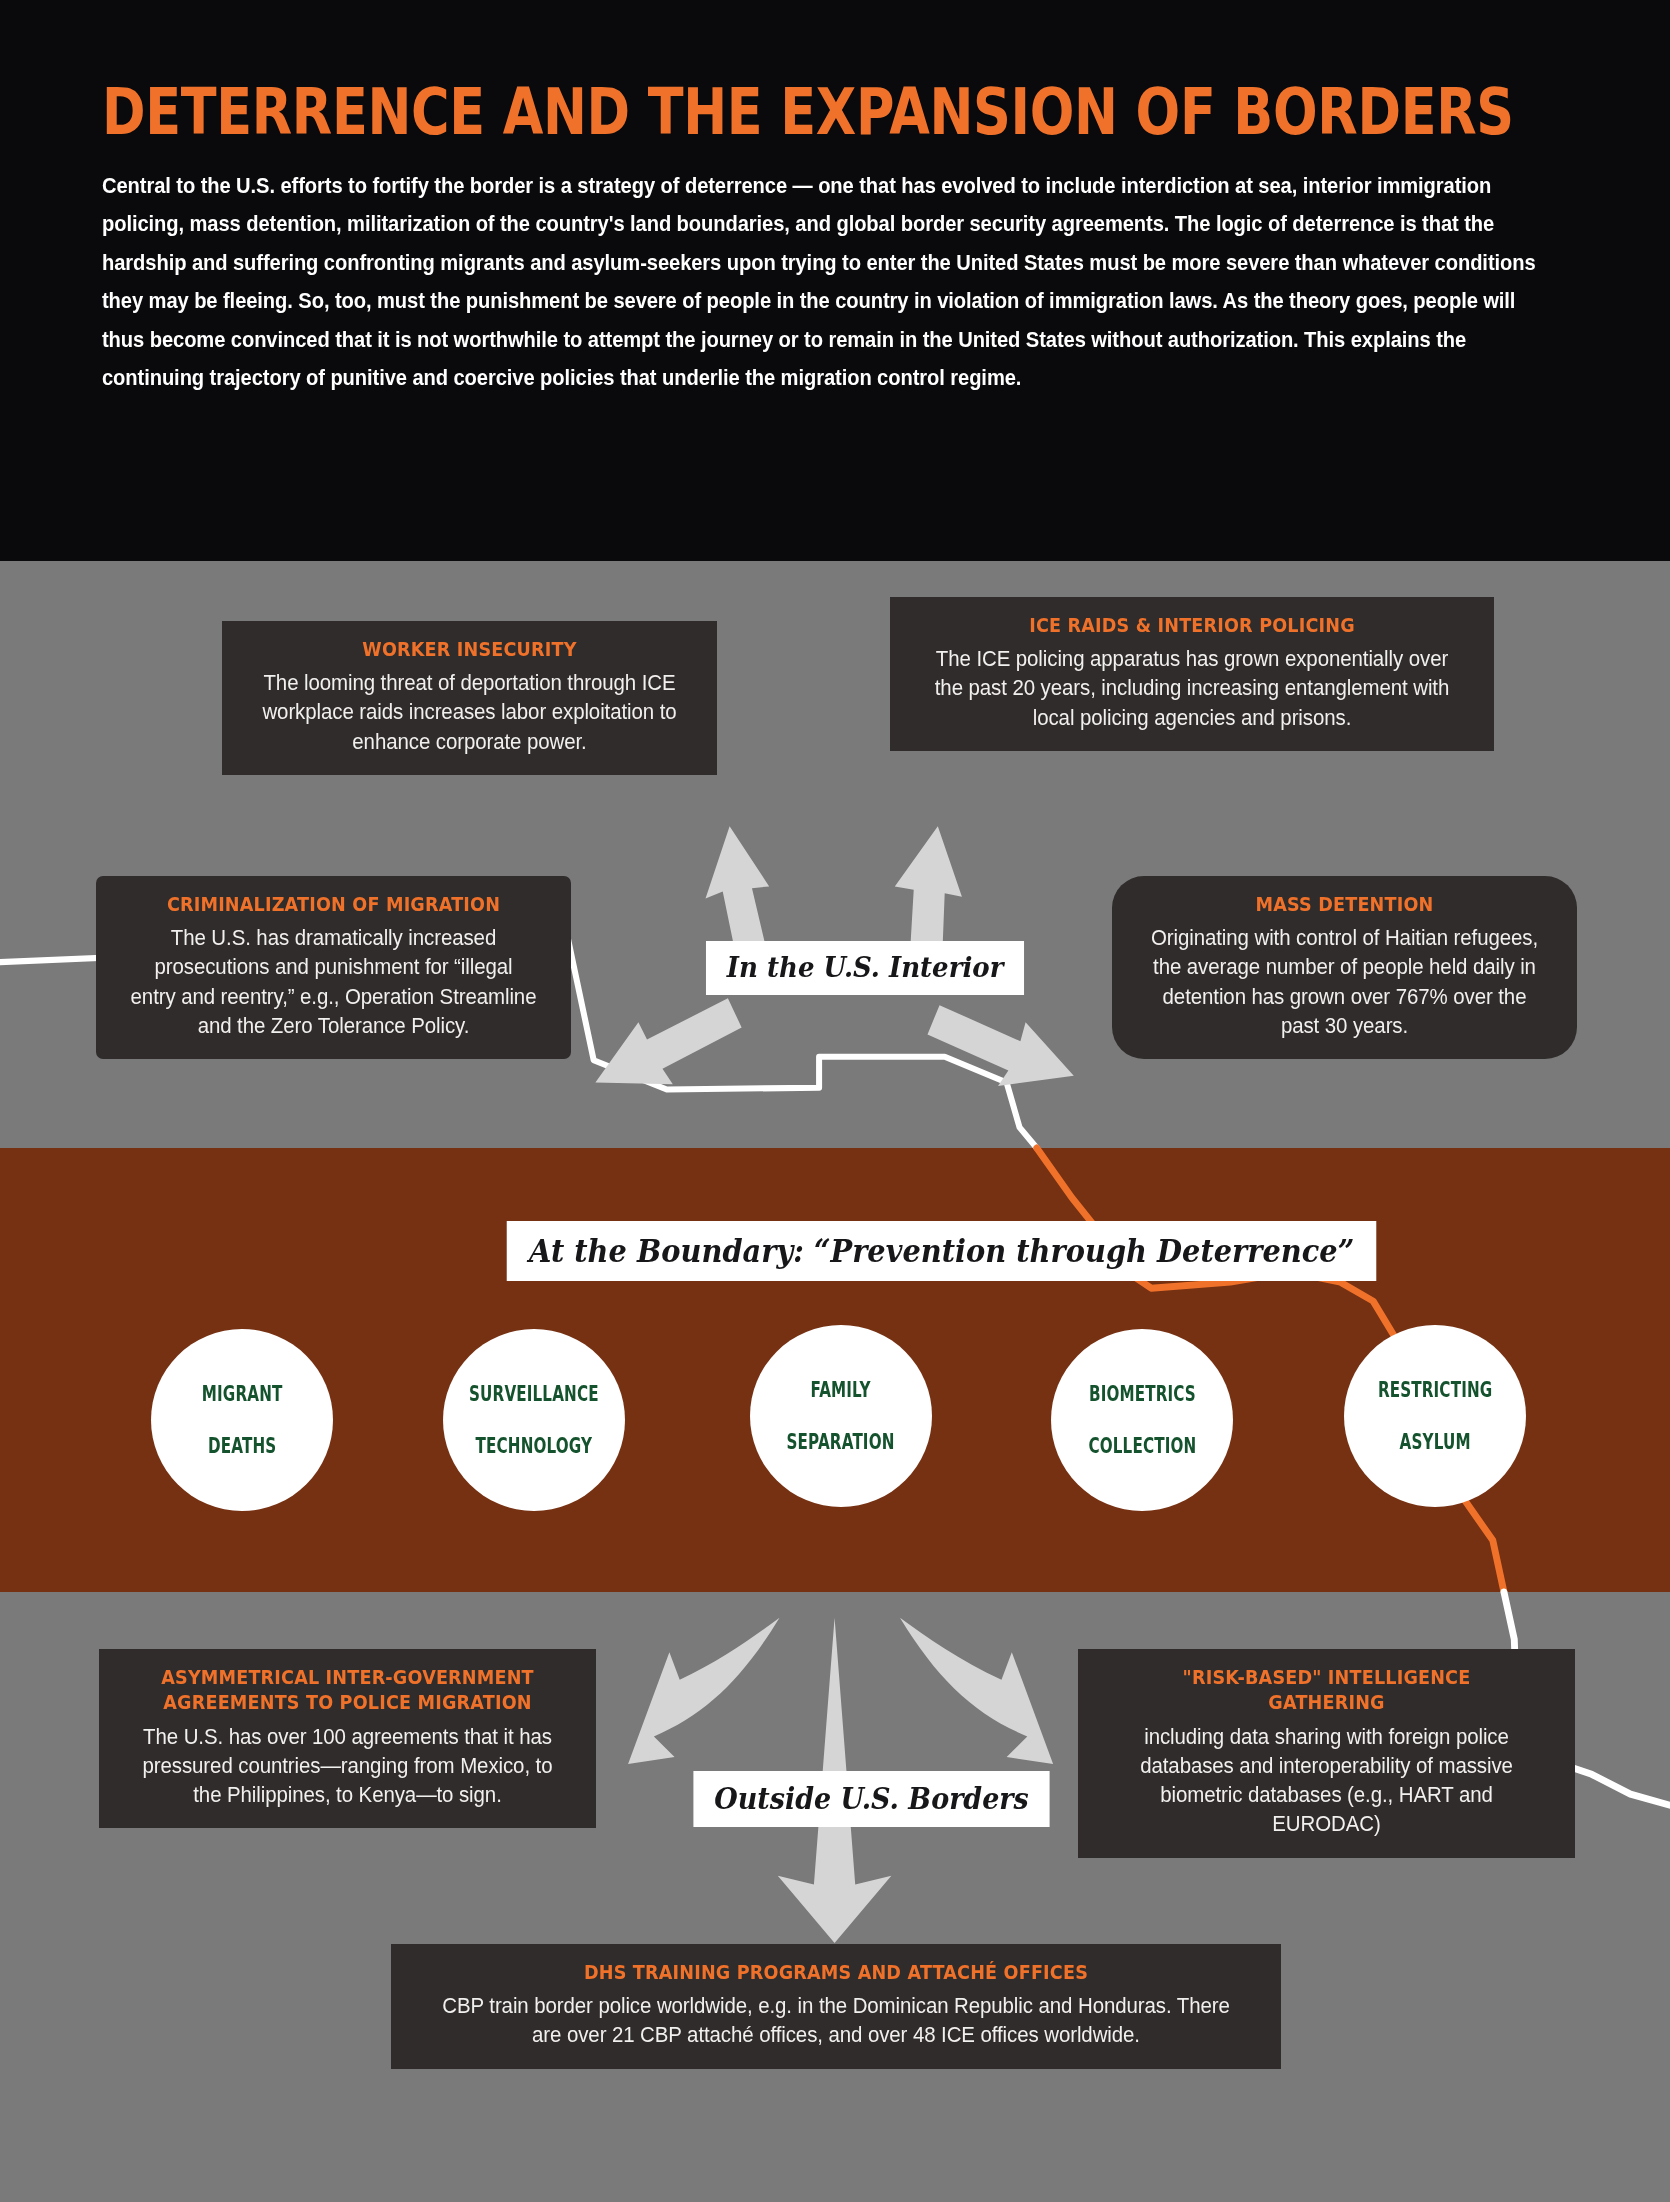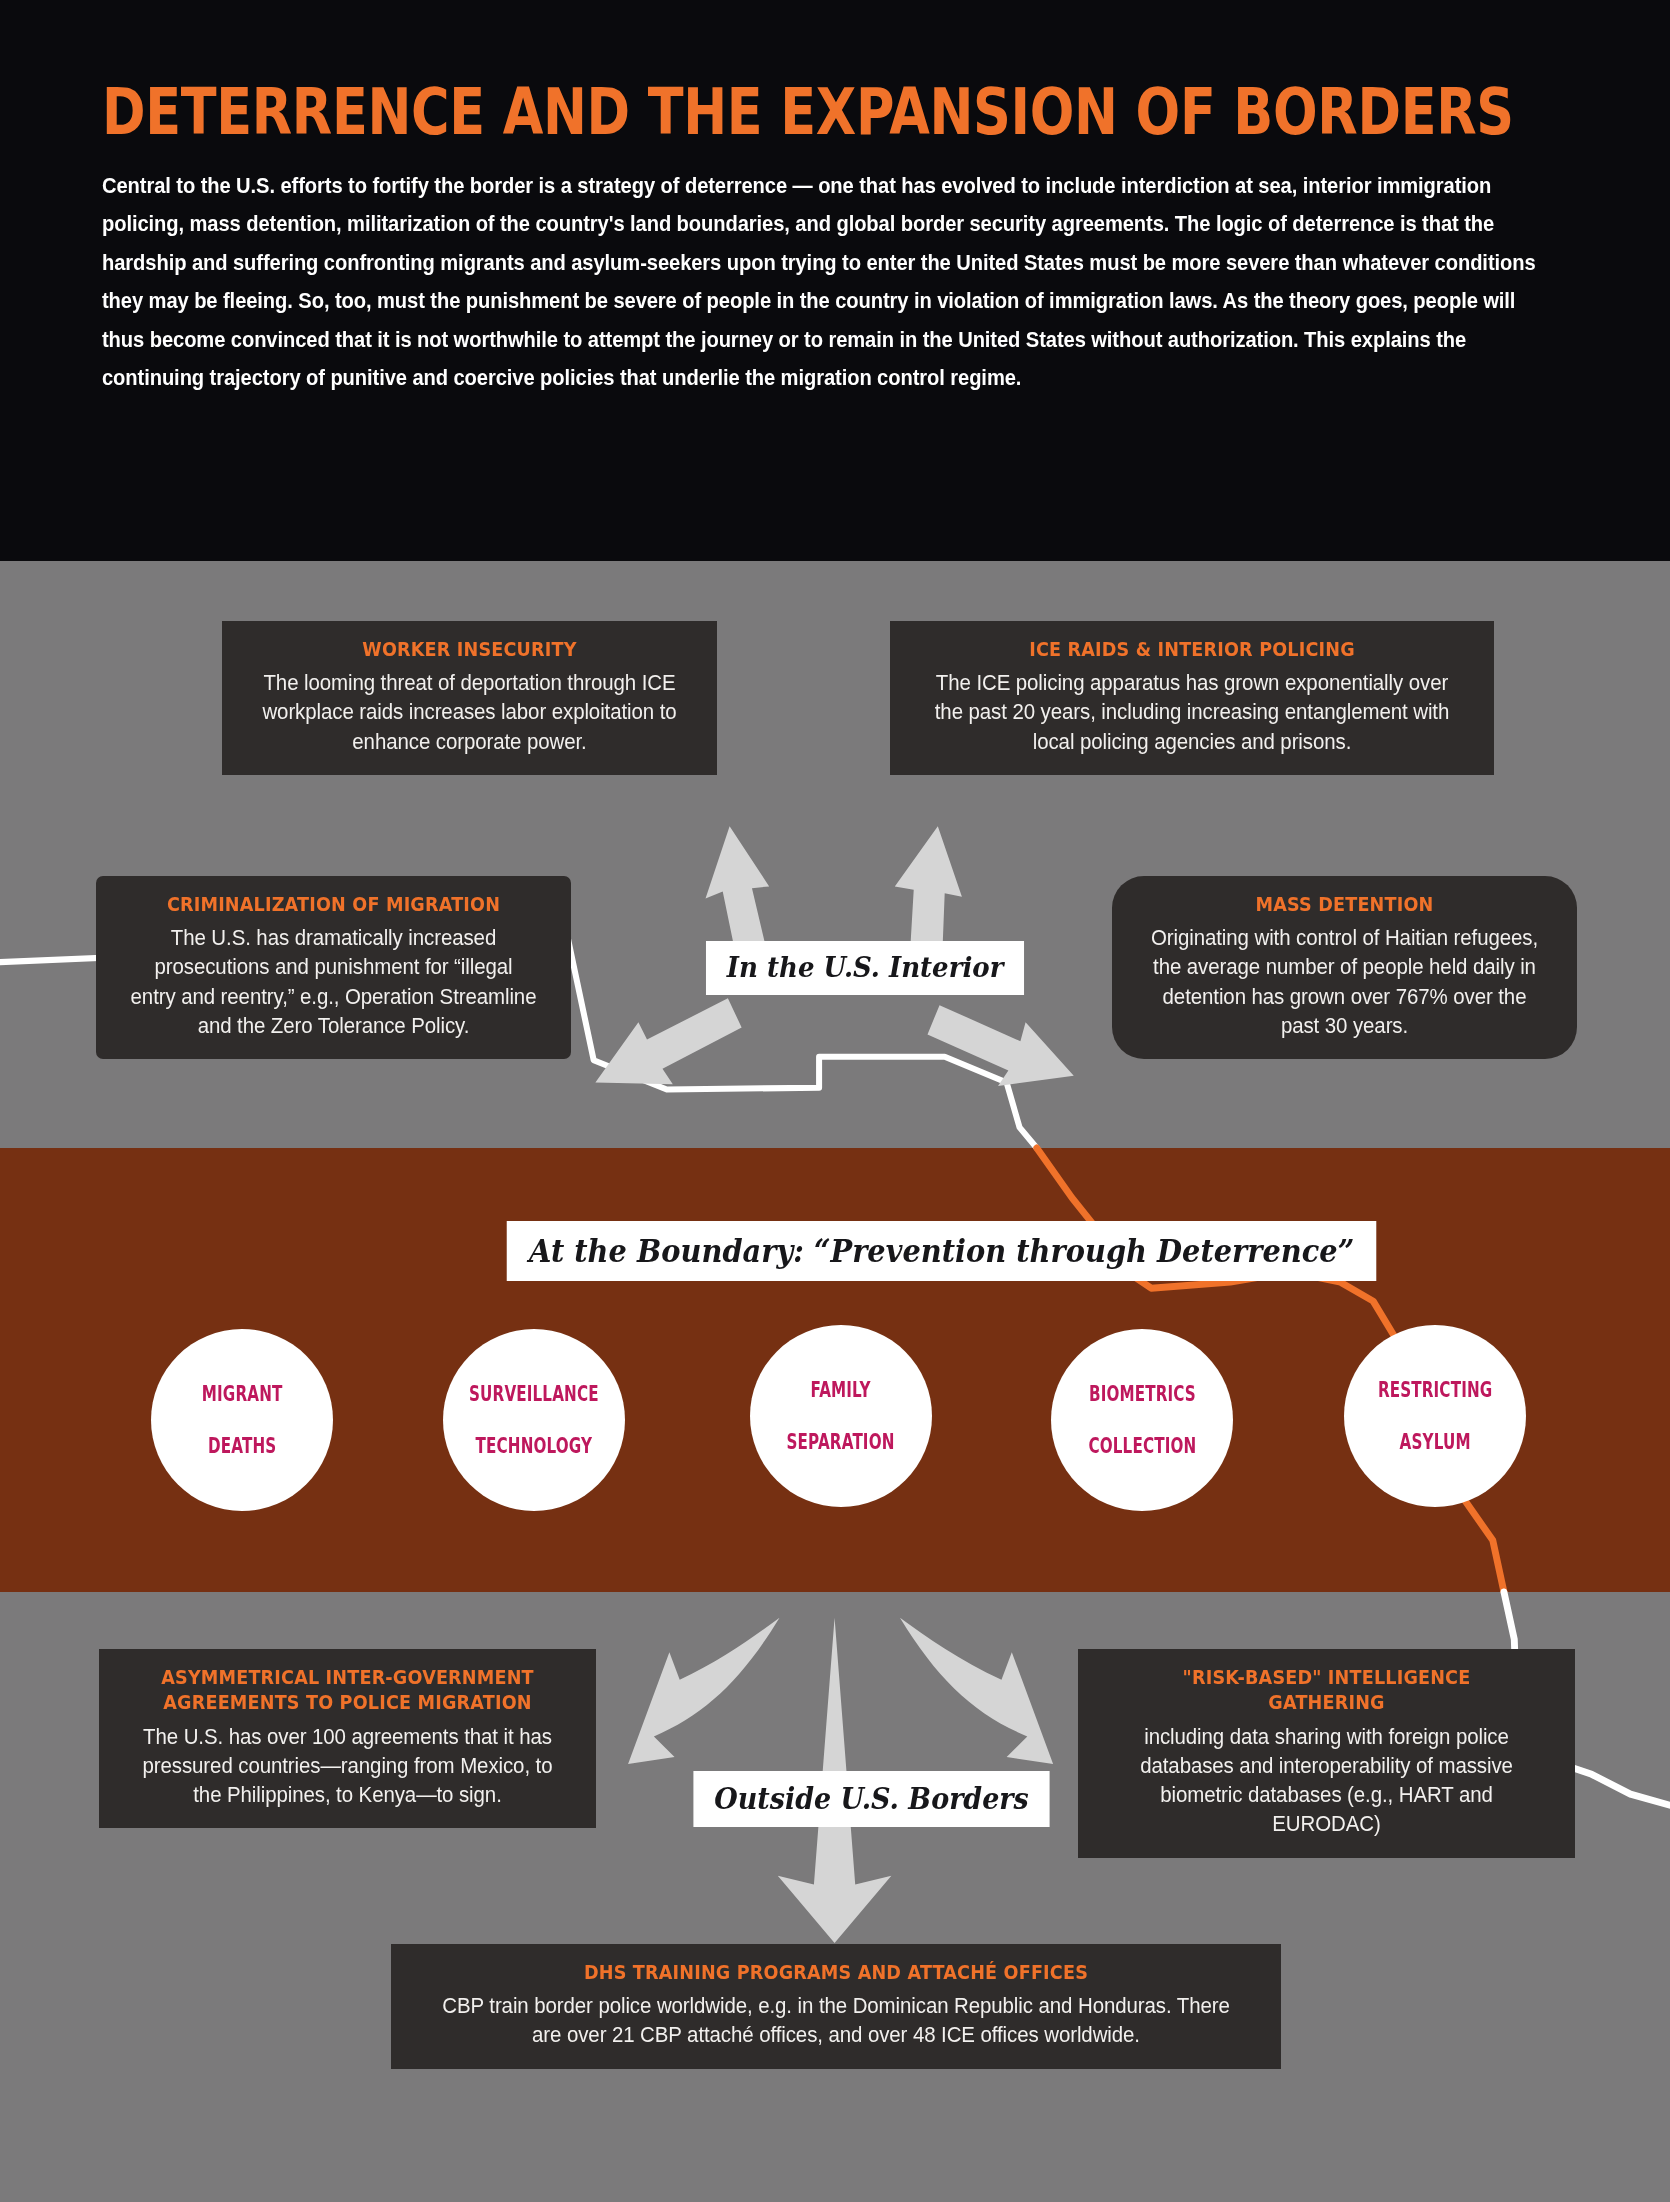--- a/index.html
+++ b/index.html
@@ -75,21 +75,21 @@
   }
   .card-body {
     color: #f2f0ee;
     font-size: 22px;
     line-height: 1.33;
     transform: scaleX(0.93);
     letter-spacing: -0.1px;
   }
 
   #card-worker    { left: 222px;  top: 621px;  width: 495px; }
-  #card-ice       { left: 890px; top: 621px;  width: 604px; }
+  #card-ice       { left: 890px; top: 597px;  width: 604px; }
   #card-crim      { left: 96px;  top: 876px; width: 475px; border-radius: 7px; }
   #card-detention { left: 1112px; top: 876px; width: 465px; border-radius: 32px; }
   #card-agreements{ left: 99px;  top: 1649px; width: 497px; }
   #card-risk      { left: 1078px; top: 1649px; width: 497px; }
   #card-dhs       { left: 391px;  top: 1944px; width: 890px; }
 
   
   .plaque {
     position: absolute;
     background: #ffffff;
@@ -119,21 +119,21 @@
     font-size: 29px;
     transform: scaleX(0.93);
   }
 
   
   .circle {
     position: absolute;
     width: 182px; height: 182px;
     border-radius: 50%;
     background: #ffffff;
-    color: #be185d;
+    color: #14532d;
     display: flex;
     align-items: center;
     justify-content: center;
     text-align: center;
     z-index: 7;
   }
   .circle span {
     font-family: "DejaVu Sans", sans-serif;
     font-weight: bold;
     font-size: 21.5px;

